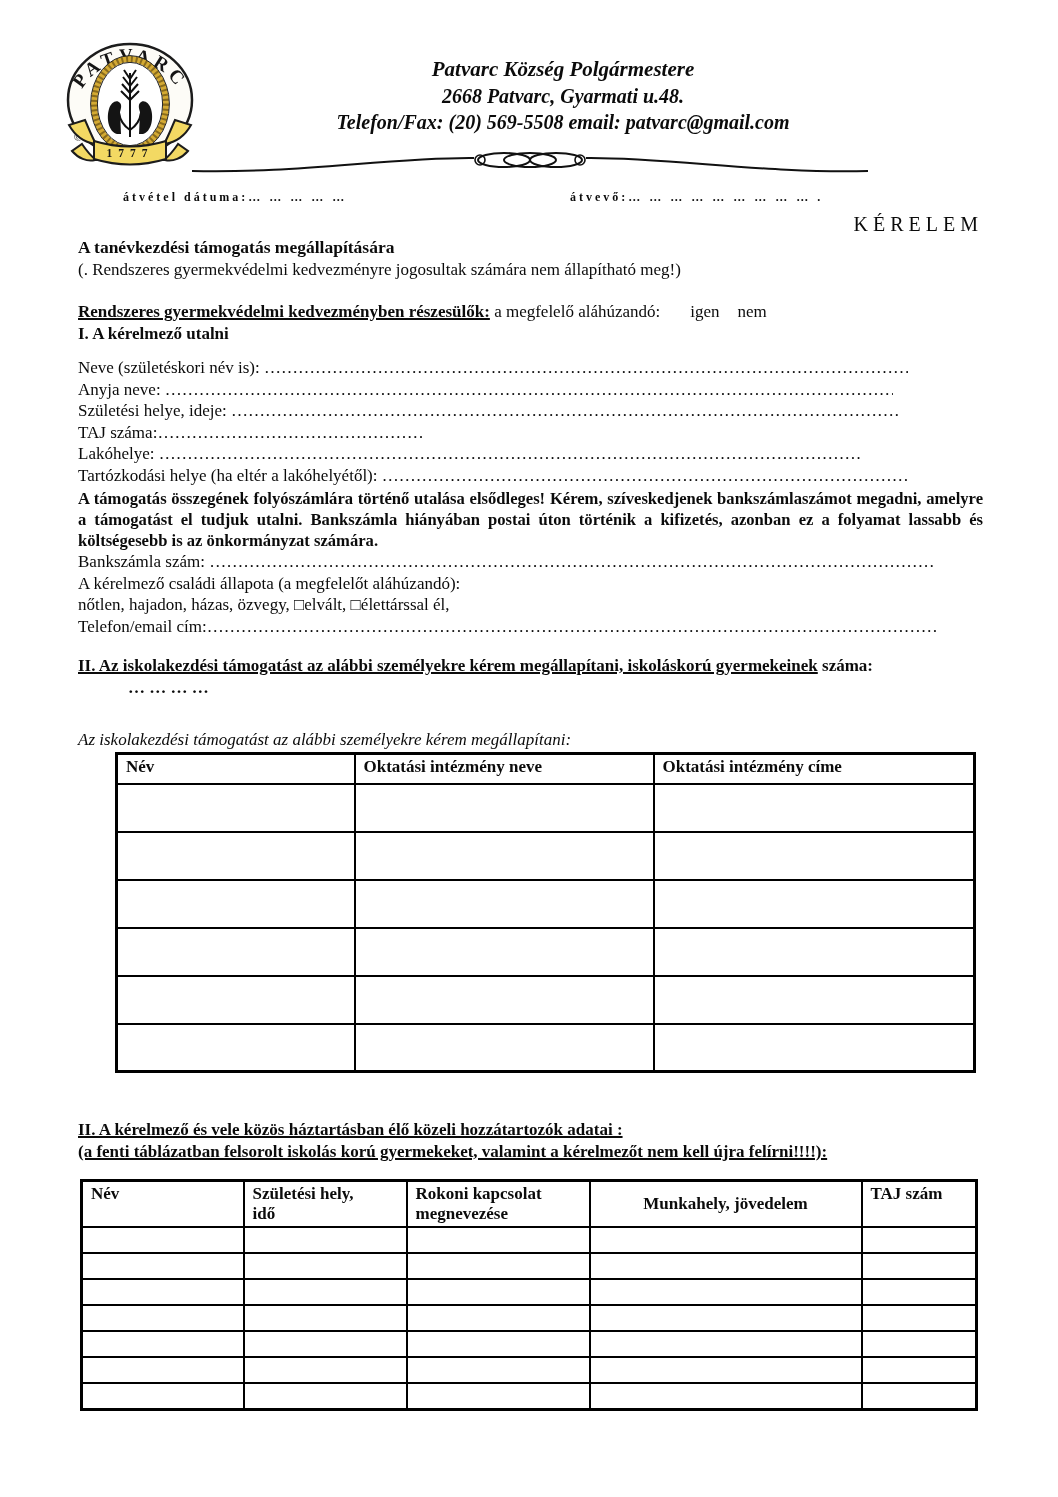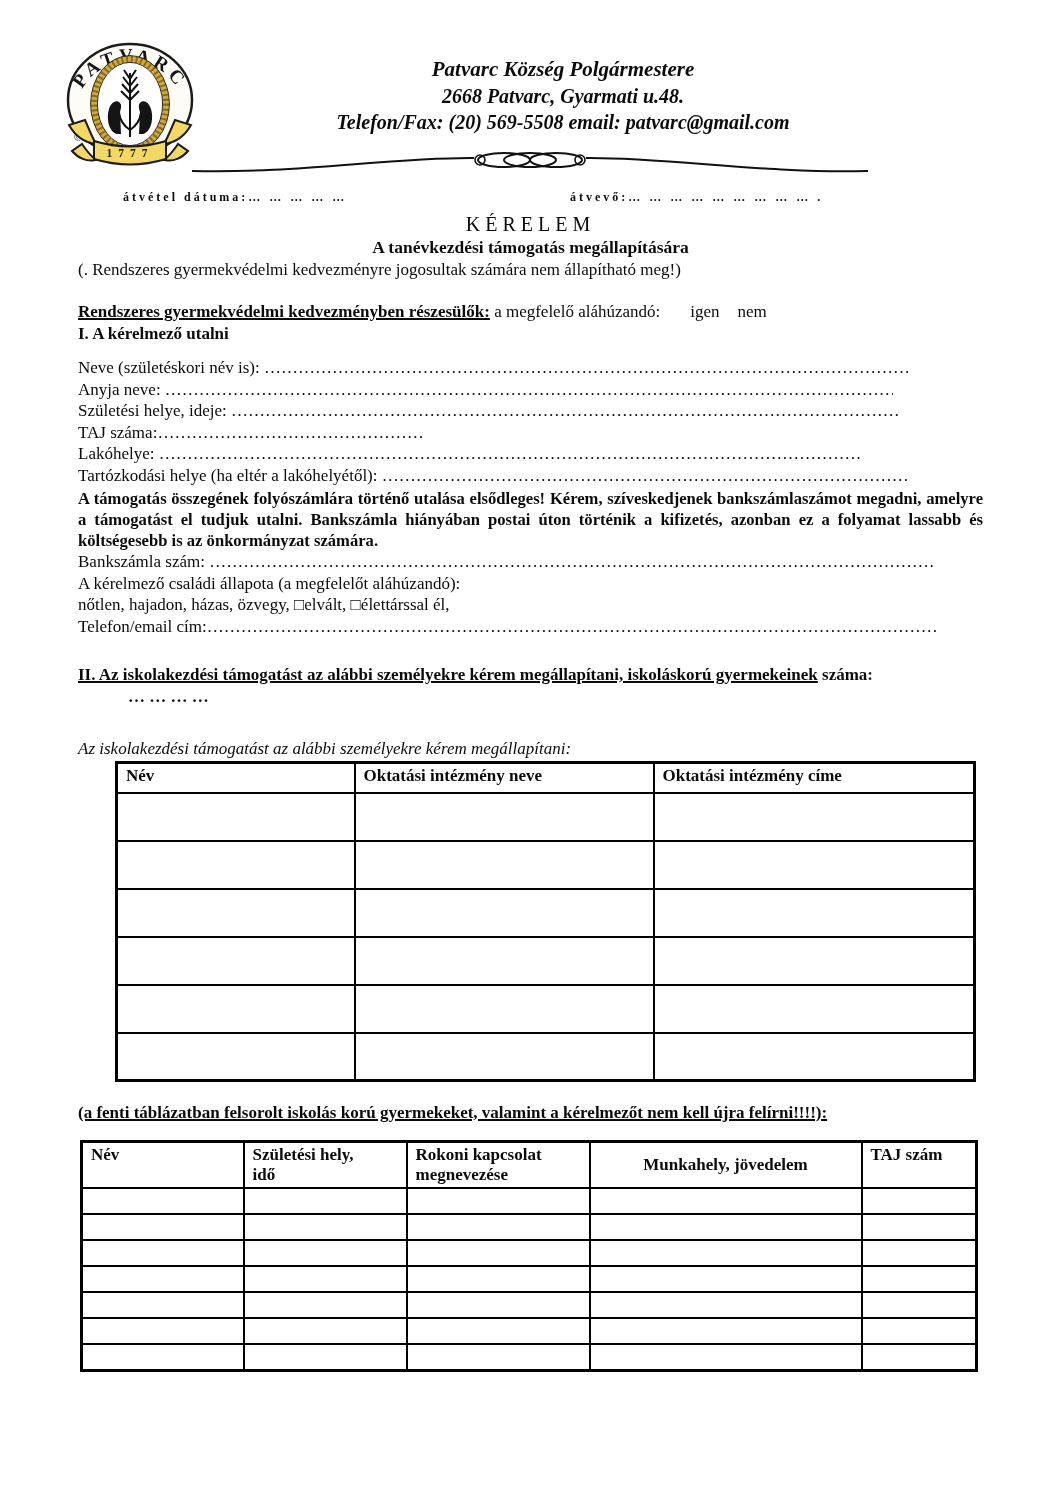--- a/index.html
+++ b/index.html
@@ -11,46 +11,46 @@
        font-weight:bold;font-style:italic;}
   .org-l1{font-size:21px;line-height:27px;}
   .org-l2{font-size:20px;line-height:26px;}
   .org-l3{font-size:20px;line-height:26px;}
   .divider{position:absolute;left:190px;top:144px;}
   .content{padding:0 75px 0 78px;font-size:17px;}
   .receipt{position:relative;margin-top:12px;height:23px;font-weight:bold;font-size:12px;
            letter-spacing:3px;white-space:nowrap;}
   .receipt-left{margin-left:45px;}
   .receipt-right{position:absolute;left:492px;top:0;}
-  .kerelem{text-align:center;font-size:20px;letter-spacing:5px;line-height:23px;}
-  .subtitle{text-align:center;font-weight:bold;font-size:17.5px;line-height:23px;}
+  .kerelem{text-align:right;font-size:20px;letter-spacing:5px;line-height:23px;}
+  .subtitle{text-align:left;font-weight:bold;font-size:17.5px;line-height:23px;}
   .note{text-align:left;font-size:17px;line-height:22px;}
   .bu{font-weight:bold;text-decoration:underline;text-decoration-thickness:2px;}
   .regular-line{margin-top:20px;line-height:22px;white-space:nowrap;}
   .igen{margin-left:30px;}
   .nem{margin-left:18px;}
   .h1{font-weight:bold;line-height:22px;}
   .fields{margin-top:12px;}
   .fline{line-height:21.5px;white-space:nowrap;overflow:hidden;}
   .boldpara{font-weight:bold;font-size:16.6px;line-height:21px;text-align:justify;margin-top:2px;}
   .bank{margin-top:0;}
   .bank .lbl{font-weight:normal;margin-top:44px;}
   .family{line-height:21.5px;}
-  .s2head{margin-top:26px;font-size:17px;line-height:23px;white-space:nowrap;}
+  .s2head{margin-top:17px;font-size:17px;line-height:23px;white-space:nowrap;}
   .s2dots{margin-left:50px;line-height:22px;font-weight:bold;}
   .intro{margin-top:30px;font-style:italic;line-height:22px;}
   table{border-collapse:collapse;table-layout:fixed;}
   th,td{border:2px solid #000;padding:2px 8px;vertical-align:top;text-align:left;
         font-size:17px;overflow:hidden;}
   th{font-weight:bold;white-space:pre-line;line-height:20px;}
   .t1{margin-left:37px;width:858px;margin-top:1px;border:3px solid #000;}
   .t1 thead tr{height:30px;}
   .t1 tbody tr{height:48px;}
   .s3head{margin-top:46px;line-height:22px;white-space:nowrap;}
-  .s3note{margin-top:20px;line-height:22px;white-space:nowrap;}
+  .s3note{line-height:22px;white-space:nowrap;}
   .t2{margin-left:2px;width:895px;margin-top:16px;border:3px solid #000;}
   .t2 thead tr{height:46px;}
   .t2 tbody tr{height:23px;}
   .t2 th.center{text-align:center;vertical-align:middle;}
 </style>
 </head>
 <body>
 
 <div class="page">
 
@@ -209,20 +209,23 @@
             <td>&nbsp;</td>
           </tr>
           <tr>
             <td>&nbsp;</td>
             <td>&nbsp;</td>
             <td>&nbsp;</td>
           </tr>
         </tbody>
       </table>
 
+    <div class="s3head">
+      <span class="bu">II. A kérelmező és vele közös háztartásban élő közeli hozzátartozók adatai :</span>
+    </div>
     <div class="s3note">
       <span class="bu">(a fenti táblázatban felsorolt iskolás korú gyermekeket, valamint a kérelmezőt nem kell újra felírni!!!!):</span>
     </div>
 
     <table class="t2">
       <colgroup>
           <col style="width:162px">
           <col style="width:163px">
           <col style="width:183px">
           <col style="width:272px">

